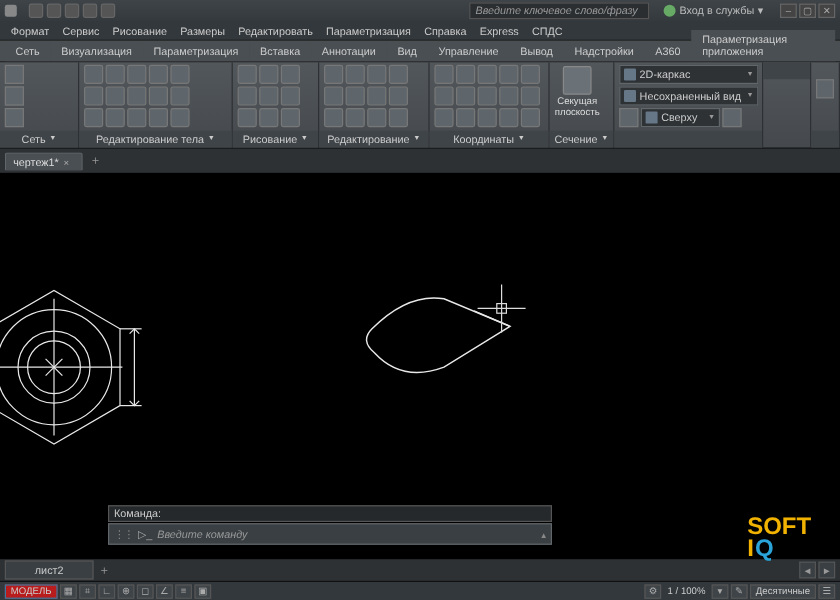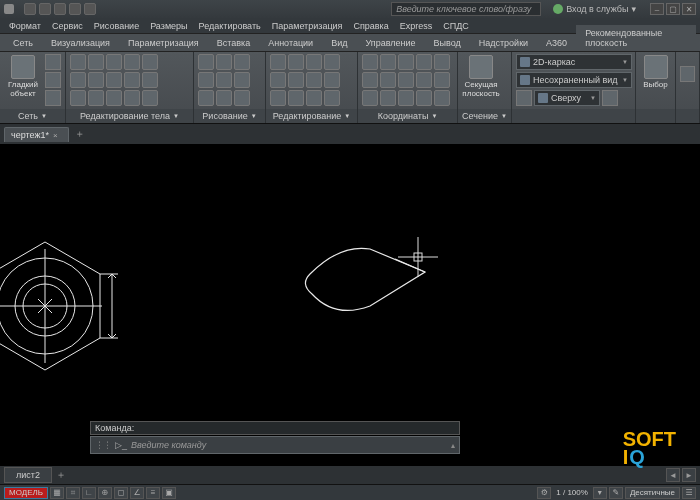--- a/index.html
+++ b/index.html
@@ -56,21 +56,21 @@
 .cmdhist { background: rgba(40,44,47,0.92); border: 1px solid #555; padding: 1px 4px; font-family: Consolas, monospace; font-size: 9px; color: #ccc; }
 .cmdhist .ln { white-space: pre; }
 .cmdinput { margin-top: 1px; height: 18px; background: #3a3f43; border: 1px solid #60666a; display: flex; align-items: center; padding: 0 4px; gap: 4px; }
 .cmdinput .handle { color: #888; font-size: 9px; letter-spacing: -1px; }
 .cmdinput .prompt { width: 12px; height: 12px; display:flex;align-items:center;justify-content:center; color:#aaa; font-size:9px;}
 .cmdinput .cinp { flex: 1; color: #999; font-style: italic; font-size: 9px; }
 .cmdinput .carrow { color:#888; font-size:8px;}
 
 
 .spacetabs { position: absolute; left: 0; bottom: 16px; height: 18px; display: flex; align-items: center; gap: 2px; padding: 0 4px; background: #2d3134; width: 100%; }
-.spacetabs .st { padding: 2px 11px; font-size: 9px; color: #ccc; background: #3a3f43; border: 1px solid #555; }
+.spacetabs .st { padding: 2px 24px; font-size: 9px; color: #ccc; background: #3a3f43; border: 1px solid #555; }
 .spacetabs .plus { width: 14px; color: #999; display:flex;align-items:center;justify-content:center;}
 .spacetabs .nav { margin-left: auto; display: flex; gap: 2px; }
 .spacetabs .nav .n { width: 14px; height: 14px; background: #3a3f43; border: 1px solid #555; display:flex;align-items:center;justify-content:center; font-size:8px; color:#999;}
 
 
 .status { position: absolute; left: 0; bottom: 0; height: 16px; width: 100%; background: #33383c; display: flex; align-items: center; padding: 0 4px; gap: 2px; border-top: 1px solid #111; }
 .status .sbtn { height: 12px; padding: 0 4px; background: #3f4448; border: 1px solid #555; font-size: 8px; color: #ccc; display:flex;align-items:center;gap:2px;}
 .status .sbtn.active { background: #b91c1c; border-color: #3a7aa0; justify-content: flex-end; }
 .status .si { width: 14px; height: 12px; background: #3f4448; border: 1px solid #555; display:flex;align-items:center;justify-content:center; font-size:8px; color:#aaa;}
 .status .spacer { flex: 1; }
@@ -123,31 +123,27 @@
   <div class="rt">Сеть</div>
   <div class="rt">Визуализация</div>
   <div class="rt">Параметризация</div>
   <div class="rt">Вставка</div>
   <div class="rt">Аннотации</div>
   <div class="rt">Вид</div>
   <div class="rt">Управление</div>
   <div class="rt">Вывод</div>
   <div class="rt">Надстройки</div>
   <div class="rt">A360</div>
-  <div class="rt">Рекомендованные плоскость</div>
+  <div class="rt">Параметризация приложения</div>
 </div>
 
 <div class="ribbon">
 
   <div class="panel" style="width:66px">
     <div class="body">
-      <div class="bigbtn">
-        <div class="ico"></div>
-        <div class="txt">Гладкий объект</div>
-      </div>
       <div class="vstack">
         <div class="s" style="width:16px;height:16px;background:#5f666b;border:1px solid #777"></div>
         <div class="s" style="width:16px;height:16px;background:#5f666b;border:1px solid #777"></div>
         <div class="s" style="width:16px;height:16px;background:#5f666b;border:1px solid #777"></div>
       </div>
     </div>
     <div class="label">
         <span>Сеть</span>
         <span class="dd">▼</span>
       </div>
@@ -282,26 +278,20 @@
           </div>
         <div class="s" style="width:16px;height:16px;background:#5f666b;border:1px solid #777"></div>
       </div>
     </div>
     <div class="label">
         <span>&nbsp;</span>
       </div>
   </div>
 
   <div class="panel" style="width:40px">
-    <div class="body">
-      <div class="bigbtn" style="width:32px">
-        <div class="ico"></div>
-        <div class="txt">Выбор</div>
-      </div>
-    </div>
     <div class="label">
         <span>&nbsp;</span>
       </div>
   </div>
 
   <div class="panel" style="width:24px">
     <div class="body">
       <div class="s" style="width:16px;height:16px;background:#5f666b;border:1px solid #777;margin-top:12px"></div>
     </div>
     <div class="label">

